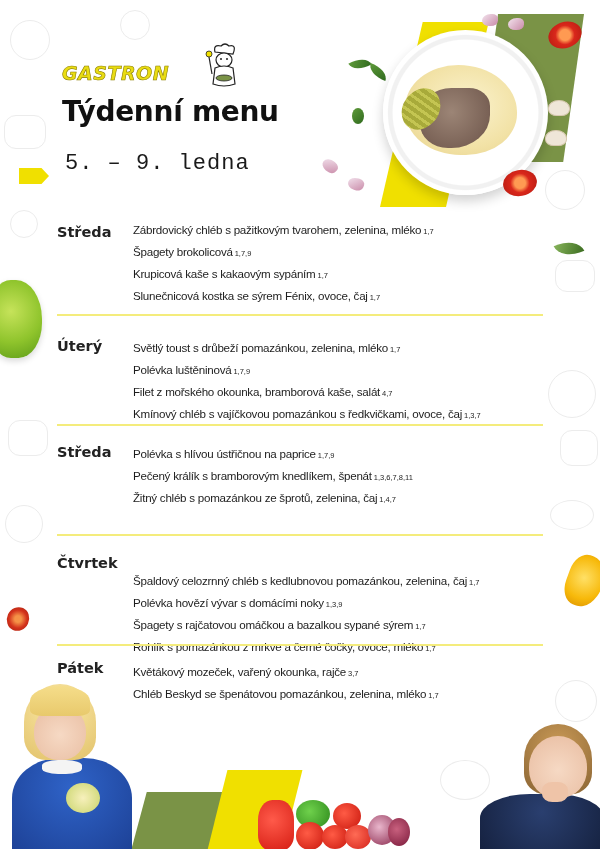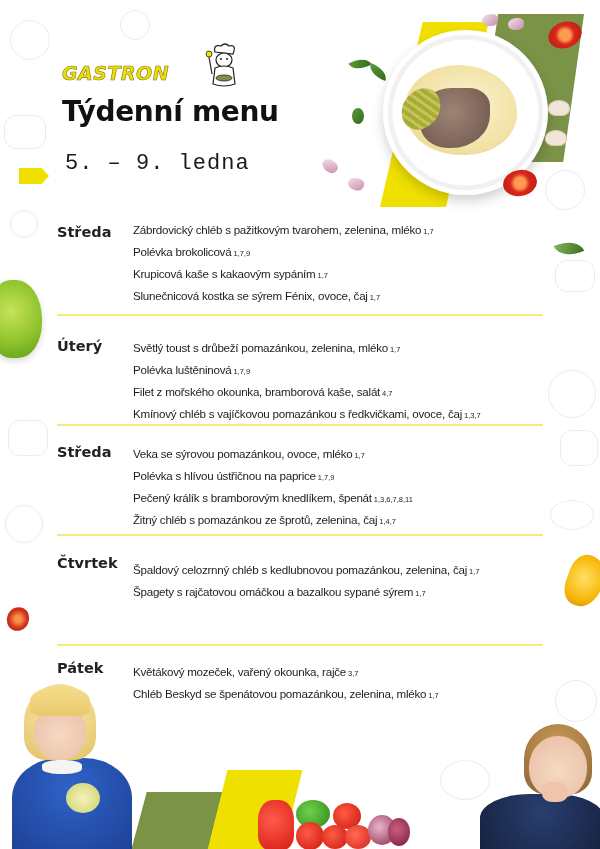--- a/index.html
+++ b/index.html
@@ -108,54 +108,55 @@
 
   <div class="lettuce"></div>
   <div class="basil-right"></div>
   <div class="pepper-right"></div>
   <div class="tomato-left"></div>
 
   <section class="day" style="top:224px;">
     <div class="day-name">Středa</div>
     <div class="items" style="top:-4px;">
       <div class="item"><span>Zábrdovický chléb s pažitkovým tvarohem, zelenina, mléko</span><span class="allergens">1,7</span></div>
-      <div class="item"><span>Polévka brokolicová</span><span class="allergens">1,7,9</span></div>
+      <div class="item"><span>Špagety brokolicová</span><span class="allergens">1,7,9</span></div>
       <div class="item"><span>Krupicová kaše s kakaovým sypáním</span><span class="allergens">1,7</span></div>
       <div class="item"><span>Slunečnicová kostka se sýrem Fénix, ovoce, čaj</span><span class="allergens">1,7</span></div>
     </div>
   </section>
   <div class="sep" style="top:314px;"></div>
 
   <section class="day" style="top:338px;">
     <div class="day-name">Úterý</div>
     <div class="items" style="top:0px;">
       <div class="item"><span>Světlý toust s drůbeží pomazánkou, zelenina, mléko</span><span class="allergens">1,7</span></div>
       <div class="item"><span>Polévka luštěninová</span><span class="allergens">1,7,9</span></div>
       <div class="item"><span>Filet z mořského okounka, bramborová kaše, salát</span><span class="allergens">4,7</span></div>
       <div class="item"><span>Kmínový chléb s vajíčkovou pomazánkou s ředkvičkami, ovoce, čaj</span><span class="allergens">1,3,7</span></div>
     </div>
   </section>
   <div class="sep" style="top:424px;"></div>
 
   <section class="day" style="top:444px;">
     <div class="day-name">Středa</div>
     <div class="items" style="top:0px;">
-      <div class="item"><span>Veka se sýrovou pomazánkou, ovoce, mléko</span><span class="allergens">1,7</span></div>
       <div class="item"><span>Polévka s hlívou ústřičnou na paprice</span><span class="allergens">1,7,9</span></div>
       <div class="item"><span>Pečený králík s bramborovým knedlíkem, špenát</span><span class="allergens">1,3,6,7,8,11</span></div>
       <div class="item"><span>Žitný chléb s pomazánkou ze šprotů, zelenina, čaj</span><span class="allergens">1,4,7</span></div>
     </div>
   </section>
   <div class="sep" style="top:534px;"></div>
 
   <section class="day" style="top:555px;">
     <div class="day-name">Čtvrtek</div>
-    <div class="items" style="top:5px;">
+    <div class="items" style="top:16px;">
       <div class="item"><span>Špaldový celozrnný chléb s kedlubnovou pomazánkou, zelenina, čaj</span><span class="allergens">1,7</span></div>
+      <div class="item"><span>Polévka hovězí vývar s domácími noky</span><span class="allergens">1,3,9</span></div>
       <div class="item"><span>Špagety s rajčatovou omáčkou a bazalkou sypané sýrem</span><span class="allergens">1,7</span></div>
+      <div class="item"><span>Rohlík s pomazánkou z mrkve a černé čočky, ovoce, mléko</span><span class="allergens">1,7</span></div>
     </div>
   </section>
   <div class="sep" style="top:644px;"></div>
 
   <section class="day" style="top:660px;">
     <div class="day-name">Pátek</div>
     <div class="items" style="top:2px;">
       <div class="item"><span>Květákový mozeček, vařený okounka, rajče</span><span class="allergens">3,7</span></div>
       <div class="item"><span>Chléb Beskyd se špenátovou pomazánkou, zelenina, mléko</span><span class="allergens">1,7</span></div>
     </div>

